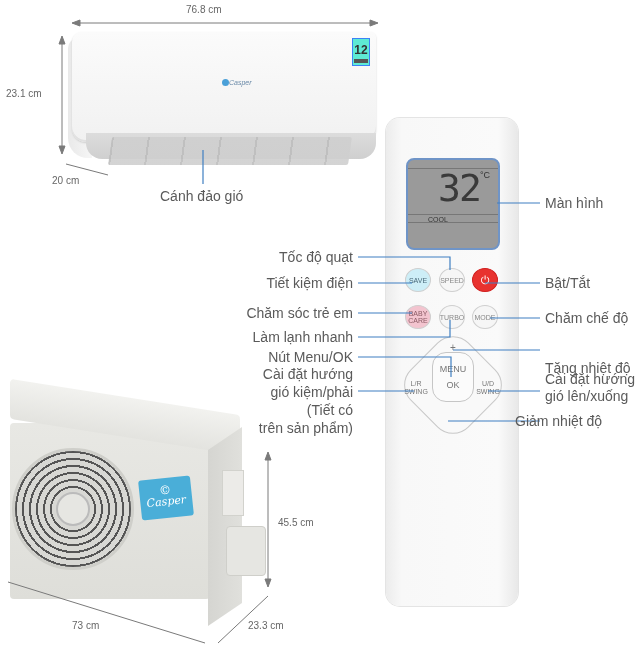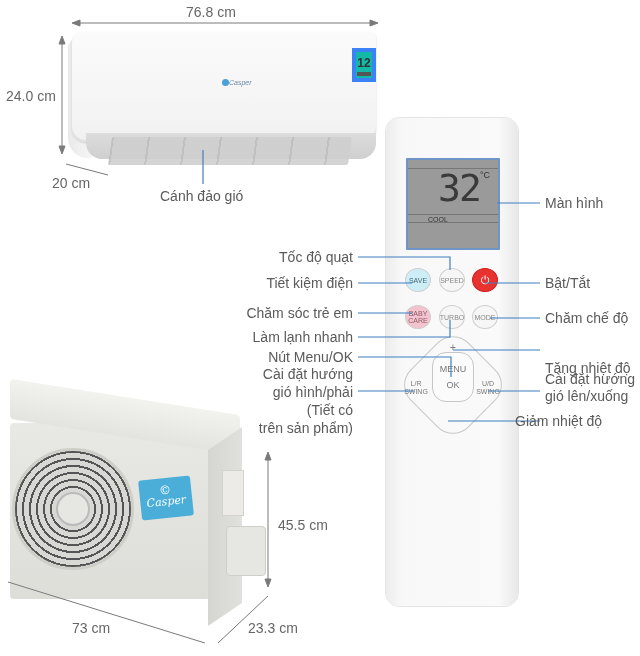--- a/index.html
+++ b/index.html
@@ -1,38 +1,38 @@
 <!DOCTYPE html>
 <html><head>
 <meta charset="utf-8">
 <style>
   html, body { margin:0; padding:0; background:#ffffff; }
   body { width:640px; height:656px; position:relative; overflow:hidden;
          font-family:"Liberation Sans", "DejaVu Sans", sans-serif; color:#555; }
   .abs { position:absolute; }
   .lbl { position:absolute; font-size:14px; color:#5a5a5a; white-space:nowrap; line-height:16px; }
   .lbl.r { text-align:right; }
-  .dim { position:absolute; font-size:14px; color:#666; white-space:nowrap; }
+  .dim { position:absolute; font-size:10px; color:#666; white-space:nowrap; }
   svg { position:absolute; left:0; top:0; }
   
   .indoor-body { left:72px; top:32px; width:304px; height:110px; background:linear-gradient(#fbfbfb,#f1f1f1);
       border-radius:10px 6px 14px 14px; box-shadow: inset 0 -2px 0 #e0e0e0, 0 1px 2px #ccc; }
   .indoor-side { left:68px; top:38px; width:24px; height:120px; background:linear-gradient(90deg,#e9e9e9,#f6f6f6); border-radius:10px 0 0 20px; }
   .indoor-bottom { left:86px; top:133px; width:290px; height:26px; background:linear-gradient(#dcdcdc,#cfcfcf); border-radius:0 0 16px 16px; }
   .flap { left:110px; top:137px; width:240px; height:28px; background:repeating-linear-gradient(90deg,#bdbdbd 0 2px,#cfcfcf 2px 36px);
       transform:skewX(-8deg); border-radius:2px; opacity:.9; }
-  .energy-label { left:352px; top:48px; width:16px; height:26px; background:#14b8a6; border:4px solid #3b82f6; }
+  .energy-label { left:352px; top:38px; width:16px; height:26px; background:#5eead4; border:1px solid #3b82f6; }
   .energy-num { position:absolute; left:0; top:4px; width:16px; text-align:center; font-size:12px; font-weight:bold; color:#333; }
   .energy-bar { position:absolute; left:1px; bottom:2px; width:14px; height:4px; background:#555; }
   .logo-small { left:229px; top:79px; font-size:7px; color:#6a8aa8; font-style:italic; }
   .logo-dot { left:222px; top:79px; width:7px; height:7px; border-radius:50%; background:#4aa0d8; }
   
   .remote { left:386px; top:118px; width:132px; height:488px; background:linear-gradient(90deg,#ececec,#f8f8f8 12%,#fafafa 85%,#e8e8e8);
       border-radius:14px; box-shadow: 0 0 0 1px #e4e4e4; }
-  .lcd { left:406px; top:158px; width:90px; height:88px; background:#9a9a9a; border:2px solid #6f94c7; border-radius:1px; }
+  .lcd { left:406px; top:158px; width:90px; height:88px; background:#9a9a9a; border:2px solid #6f94c7; border-radius:8px; }
   .lcd-top { position:absolute; left:0; top:0; width:90px; height:8px; border-bottom:1px solid #777; font-size:6px; color:#333; }
   .lcd-temp { position:absolute; left:30px; top:6px; font-family:"DejaVu Sans Mono", monospace; font-size:38px; color:#3a3a3a; letter-spacing:-2px; }
   .lcd-unit { position:absolute; left:72px; top:10px; font-size:9px; color:#333; }
   .lcd-mode { position:absolute; left:0; top:54px; width:90px; height:9px; border-top:1px solid #777; border-bottom:1px solid #777; font-size:7px; color:#333; padding-left:20px; box-sizing:border-box; line-height:9px; }
   .btn { position:absolute; width:26px; height:24px; border-radius:50%; border:1px solid #cfcfcf; background:#f6f6f6;
          font-size:7px; color:#888; display:flex; align-items:center; justify-content:center; text-align:center; line-height:7px; box-sizing:border-box; }
   .btn.save { background:#cdeef7; color:#4a6a7a; }
   .btn.baby { background:#f3c4cf; color:#8a5a64; }
   .btn.power { background:#e8322f; border-color:#d02020; color:#fff; font-size:11px; }
   .dpad { left:412px; top:344px; width:80px; height:80px; border:1.5px solid #c8c8c8; border-radius:22px; transform:rotate(45deg); background:#f9f9f9; }
@@ -60,21 +60,21 @@
   <div class="abs flap"></div>
   <div class="abs energy-label">
     <span class="energy-num">12</span>
     <span class="energy-bar"></span>
   </div>
   <div class="abs logo-dot"></div>
   <div class="abs logo-small">Casper</div>
 </div>
 
 <div class="dim" style="left:186px; top:4px;">76.8 cm</div>
-<div class="dim" style="left:6px; top:88px;">24.0 cm</div>
+<div class="dim" style="left:6px; top:88px;">23.1 cm</div>
 <div class="dim" style="left:52px; top:175px;">20 cm</div>
 <div class="lbl" style="left:160px; top:188px;">Cánh đảo gió</div>
 
 <div>
   <div class="abs out-front"></div>
   <div class="abs out-top"></div>
   <div class="abs out-side"></div>
   <div class="abs fan"></div>
   <div class="abs fan-hub"></div>
   <div class="abs casper-badge">
@@ -167,21 +167,21 @@
     <line x1="448" y1="421" x2="540" y2="421"></line>
   </g>
 </svg>
 
 <div class="lbl r" style="right:287px; top:249px;">Tốc độ quạt</div>
 <div class="lbl r" style="right:287px; top:275px;">Tiết kiệm điện</div>
 <div class="lbl r" style="right:287px; top:305px;">Chăm sóc trẻ em</div>
 <div class="lbl r" style="right:287px; top:329px;">Làm lạnh nhanh</div>
 <div class="lbl r" style="right:287px; top:349px;">Nút Menu/OK</div>
 <div class="lbl r" style="right:287px; top:366px;">Cài đặt hướng</div>
-<div class="lbl r" style="right:287px; top:384px;">gió hình/phải</div>
+<div class="lbl r" style="right:287px; top:384px;">gió kiệm/phải</div>
 <div class="lbl r" style="right:287px; top:402px;">(Tiết có</div>
 <div class="lbl r" style="right:287px; top:420px;">trên sản phẩm)</div>
 
 <div class="lbl" style="left:545px; top:195px;">Màn hình</div>
 <div class="lbl" style="left:545px; top:275px;">Bật/Tắt</div>
 <div class="lbl" style="left:545px; top:310px;">Chăm chế độ</div>
 <div class="lbl" style="left:545px; top:360px;">Tăng nhiệt độ</div>
 <div class="lbl" style="left:545px; top:371px;">Cài đặt hướng</div>
 <div class="lbl" style="left:545px; top:388px;">gió lên/xuống</div>
 <div class="lbl" style="left:515px; top:413px;">Giảm nhiệt độ</div>

